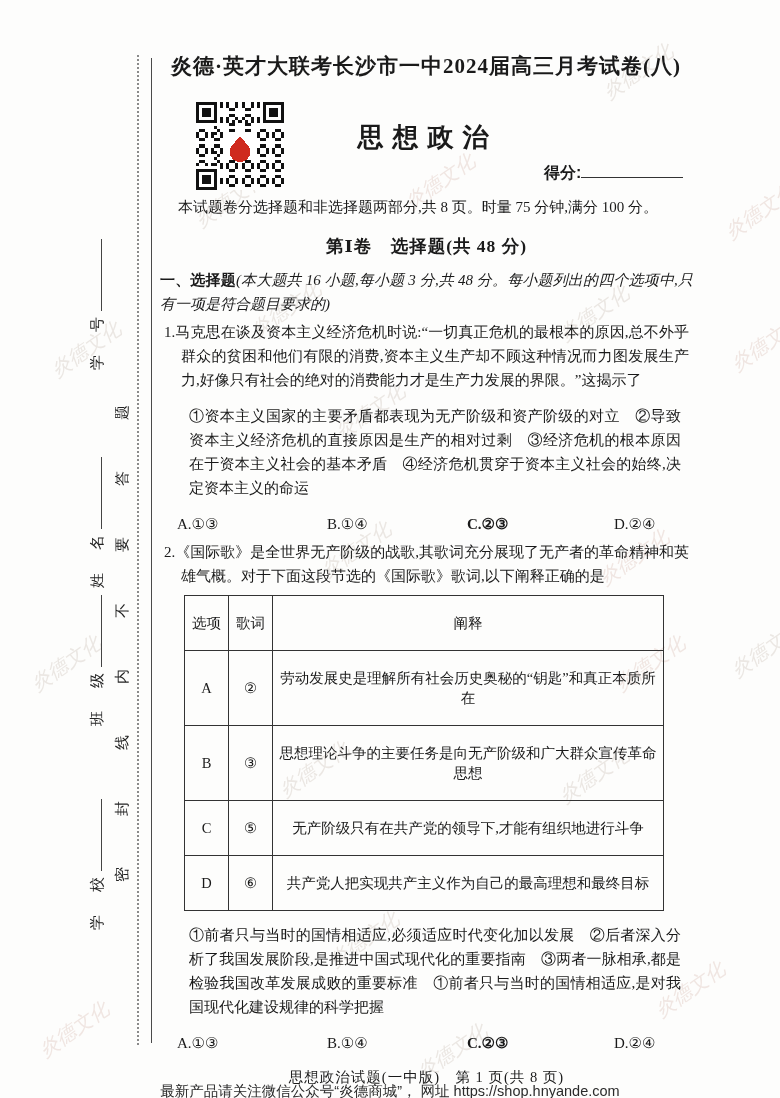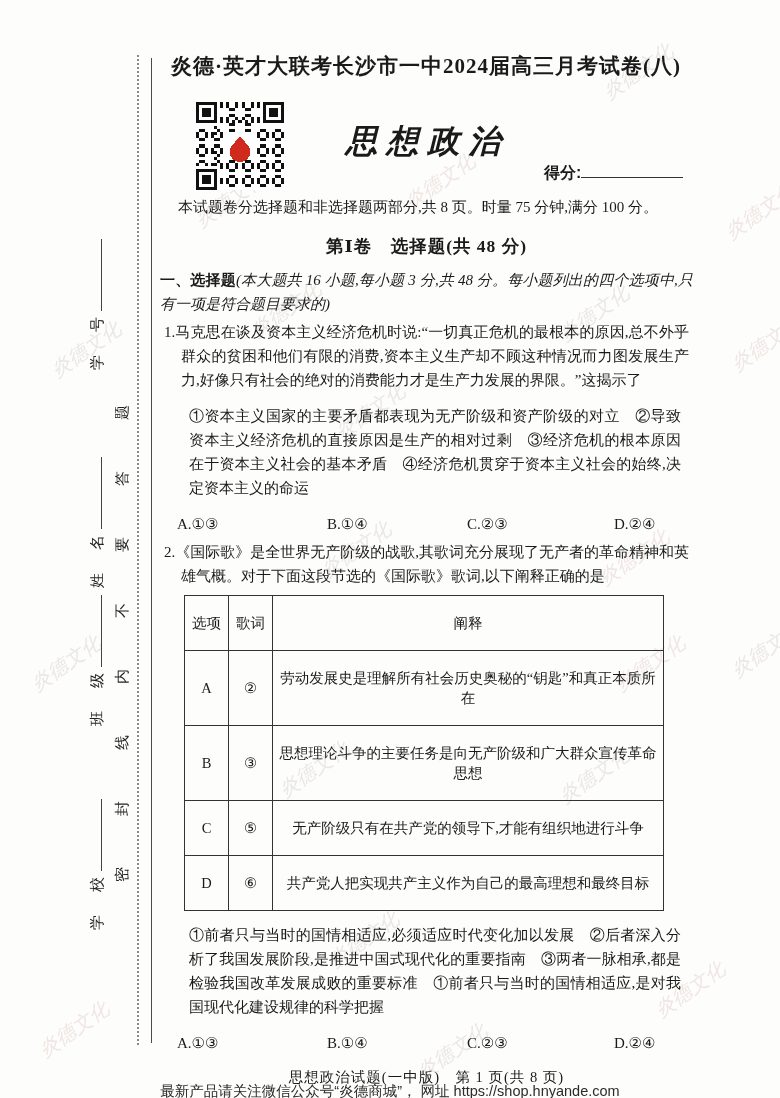--- a/index.html
+++ b/index.html
@@ -40,23 +40,22 @@
   }
   
   .exam-title{
     position:absolute;left:158px;top:52px;width:536px;text-align:center;
     font-size:21px;font-weight:bold;letter-spacing:1px;z-index:3;
     font-family:"Liberation Serif","DejaVu Serif",serif;
   }
   .qr{position:absolute;left:196px;top:102px;width:88px;height:88px;z-index:3;}
   .subject-title{
     position:absolute;left:160px;top:120px;width:535px;text-align:center;
-    font-size:32px;font-weight:bold;letter-spacing:9px;z-index:3;
+    font-size:26px;font-weight:bold;letter-spacing:9px;z-index:3;
     font-family:"Liberation Sans","DejaVu Sans",sans-serif;
-    font-style:italic;
   }
   .score{
     position:absolute;left:544px;top:162px;font-size:16px;font-weight:bold;z-index:3;
     font-family:"Liberation Sans","DejaVu Sans",sans-serif;
   }
   .score .score-line{
     display:inline-block;width:102px;border-bottom:1.3px solid #333;height:15px;
   }
   .exam-note{
     position:absolute;left:178px;top:198px;width:512px;font-size:15px;z-index:3;
@@ -72,21 +71,21 @@
   }
   .instruction{margin:0 0 2px 0;text-align:justify;}
   .instruction .lead{font-weight:bold;margin-top:32px;}
   .instruction .rest{font-style:italic;}
   .q{margin:0;}
   .q .stem{margin:4px;text-indent:-17px;padding-left:17px;text-align:justify;}
   .q .items{margin:12px;padding-left:17px;text-align:justify;}
   .opts{display:flex;padding-left:17px;margin:0 0 1px 0;}
   .opts span:nth-child(1){width:150px;}
   .opts span:nth-child(2){width:140px;}
-  .opts span:nth-child(3){width:147px;}
+  .opts span:nth-child(3){width:147px;font-weight:bold;}
   
   table.lyrics{
     border-collapse:collapse;margin:7px 0 7px 24px;width:480px;
     font-size:14.5px;line-height:20px;
   }
   table.lyrics th,table.lyrics td{
     border:1.2px solid #333;text-align:center;padding:17px 5px;font-weight:normal;
   }
   table.lyrics th{font-weight:normal;}
   col.c-opt{width:44px;}

